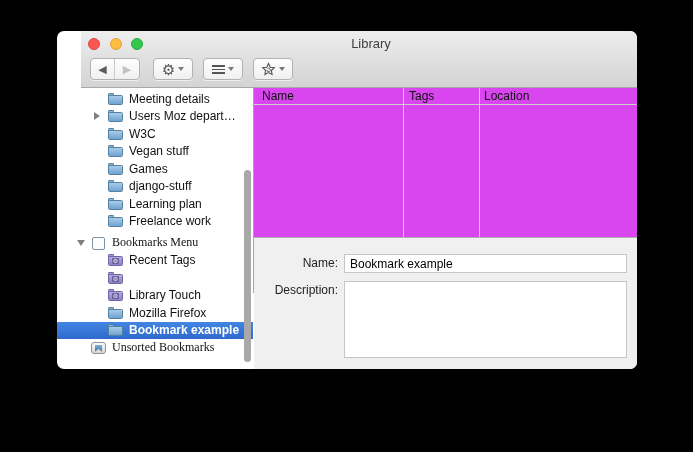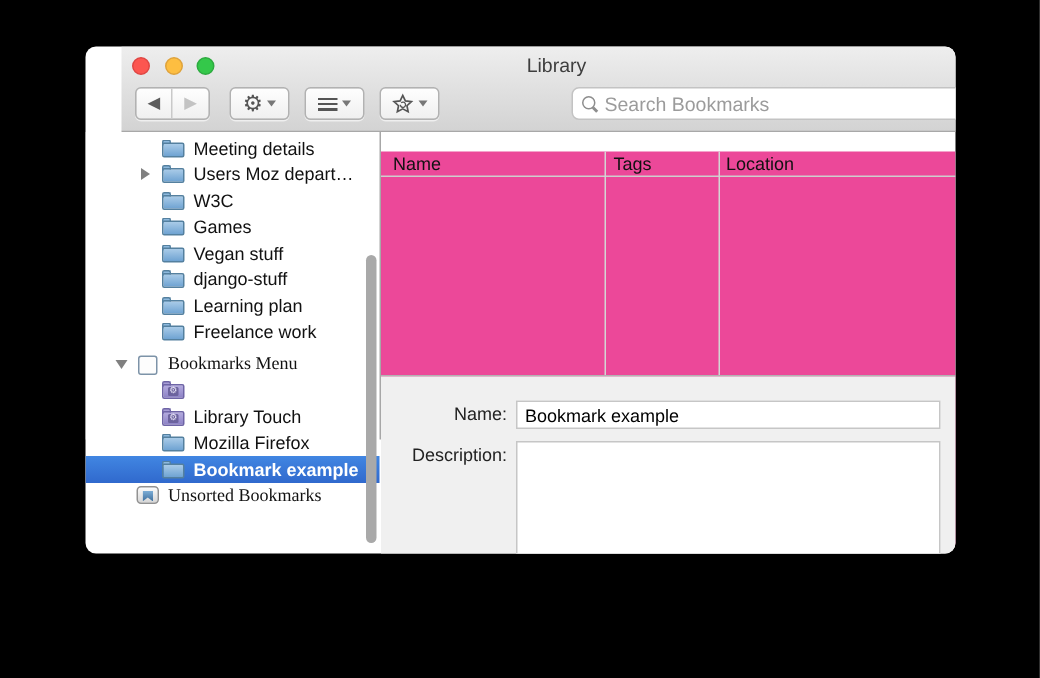--- a/index.html
+++ b/index.html
@@ -85,21 +85,21 @@
                    background:linear-gradient(#fbfbfb,#d6d6d6); border:1px solid #929292;
                    border-radius:3px; }
   .unsorted-icon .ribbon { position:absolute; left:3px; top:2px; width:7px; height:7px;
                    background:linear-gradient(#7fb0d8,#41719f);
                    clip-path:polygon(0 0,100% 0,100% 100%,50% 62%,0 100%); }
 
   .sb-scroll { position:absolute; left:187px; top:82px; width:7px; height:192px;
                border-radius:3.5px; background:#a9a9a9; }
 
   
-  .rpanel { position:absolute; left:197px; top:70px; width:383px; height:263px; background:#ec4899; }
+  .rpanel { position:absolute; left:197px; top:57px; width:383px; height:263px; background:#d946ef; }
   .lheader { position:absolute; left:0; top:0; width:100%; height:17px;
              border-bottom:1px solid #cdcdcd; font-size:12px; color:#111; }
   .lheader span { position:absolute; top:1px; }
   .col-name { left:8px; } .col-tags { left:155px; } .col-loc { left:230px; }
   .vline { position:absolute; top:0; width:1px; height:149px; background:#d4d4d4; }
   .v1 { left:149px; } .v2 { left:225px; }
   .lrow { position:absolute; left:0; top:18px; width:100%; height:17.5px;
           background:#d2d2d2; display:flex; align-items:center;
           font-size:12px; color:#000; }
   .ffx { position:relative; width:16px; height:16px; margin-left:27px; margin-right:5px;
@@ -156,24 +156,20 @@
       </div>
 
       <div class="tb-btn drop-btn btn-star">
         <svg width="15" height="15" viewBox="0 0 24 24">
           <path d="M12 2.5l2.8 5.9 6.5.8-4.8 4.4 1.25 6.4L12 16.9l-5.75 3.1 1.25-6.4-4.8-4.4 6.5-.8z" fill="none" stroke="#555" stroke-width="1.8"></path>
           <path d="M9.4 12.6a2.8 2.8 0 1 0 .9-2.1" fill="none" stroke="#555" stroke-width="1.4"></path>
         </svg>
         <span class="caret"></span>
       </div>
 
-      <div class="search">
-        <span class="mag"></span>
-        <input type="text" placeholder="Search Bookmarks" style="">
-      </div>
     </div>
 
     <div class="sidebar">
       <div id="sidebar-rows">
           <div class="srow lvl2">
             <span class="disc"></span>
             <span class="sicon">
               <span class="folder-tab"></span>
               <span class="folder-body"></span>
             </span>
@@ -196,29 +192,29 @@
               <span class="folder-body"></span>
             </span>
             <span>W3C</span>
           </div>
           <div class="srow lvl2">
             <span class="disc"></span>
             <span class="sicon">
               <span class="folder-tab"></span>
               <span class="folder-body"></span>
             </span>
+            <span>Vegan stuff</span>
+          </div>
+          <div class="srow lvl2">
+            <span class="disc"></span>
+            <span class="sicon">
+              <span class="folder-tab"></span>
+              <span class="folder-body"></span>
+            </span>
             <span>Games</span>
-          </div>
-          <div class="srow lvl2">
-            <span class="disc"></span>
-            <span class="sicon">
-              <span class="folder-tab"></span>
-              <span class="folder-body"></span>
-            </span>
-            <span>Vegan stuff</span>
           </div>
           <div class="srow lvl2">
             <span class="disc"></span>
             <span class="sicon">
               <span class="folder-tab"></span>
               <span class="folder-body"></span>
             </span>
             <span>django-stuff</span>
           </div>
           <div class="srow lvl2">
@@ -238,20 +234,29 @@
             <span>Freelance work</span>
           </div>
           <div class="srow lvl1 gap">
             <span class="disc">
               <span class="down"></span>
             </span>
             <span class="sicon">
               <span class="menu-icon"><span class="ln"></span><span class="ln"></span><span class="ln"></span></span>
             </span>
             <span>Bookmarks Menu</span>
+          </div>
+          <div class="srow lvl2">
+            <span class="disc"></span>
+            <span class="sicon smart">
+              <span class="folder-tab"></span>
+              <span class="folder-body"></span>
+              <span class="gear-emblem">⚙</span>
+            </span>
+            <span>Recent Tags</span>
           </div>
           <div class="srow lvl2">
             <span class="disc"></span>
             <span class="sicon smart">
               <span class="folder-tab"></span>
               <span class="folder-body"></span>
               <span class="gear-emblem">⚙</span>
             </span>
           </div>
           <div class="srow lvl2">

